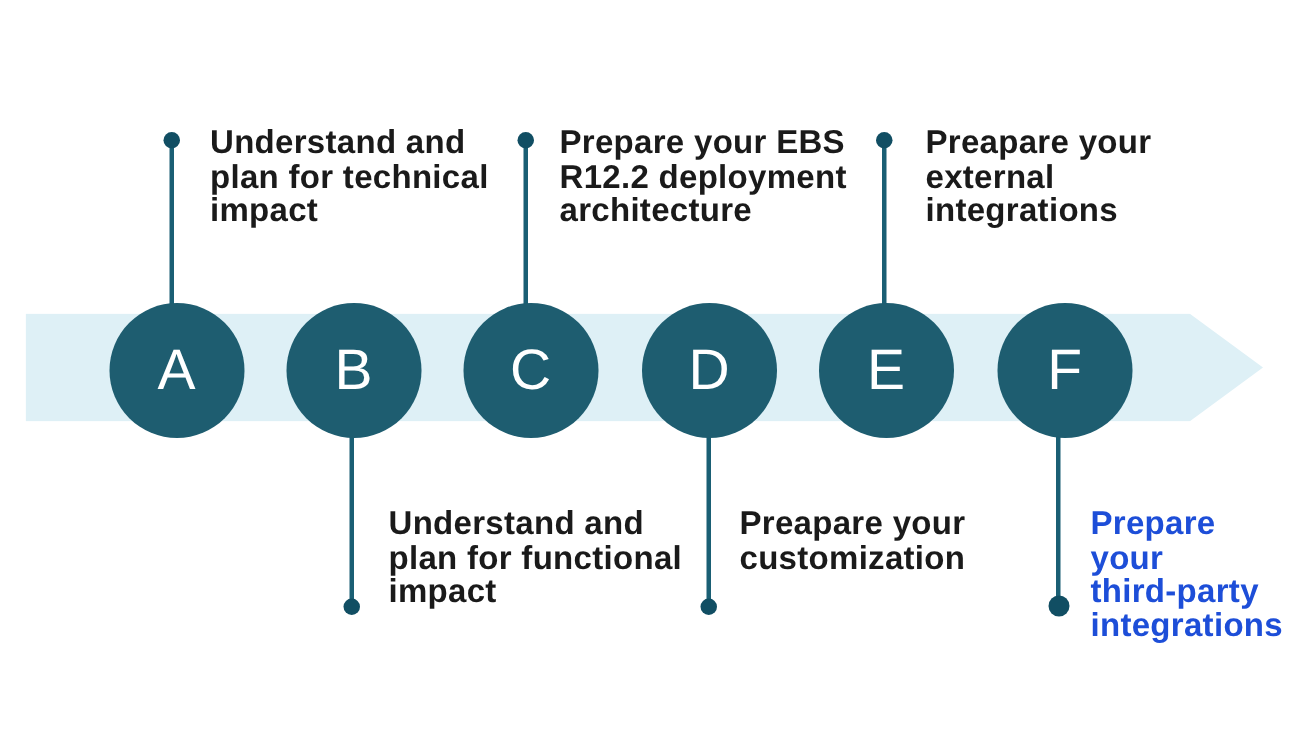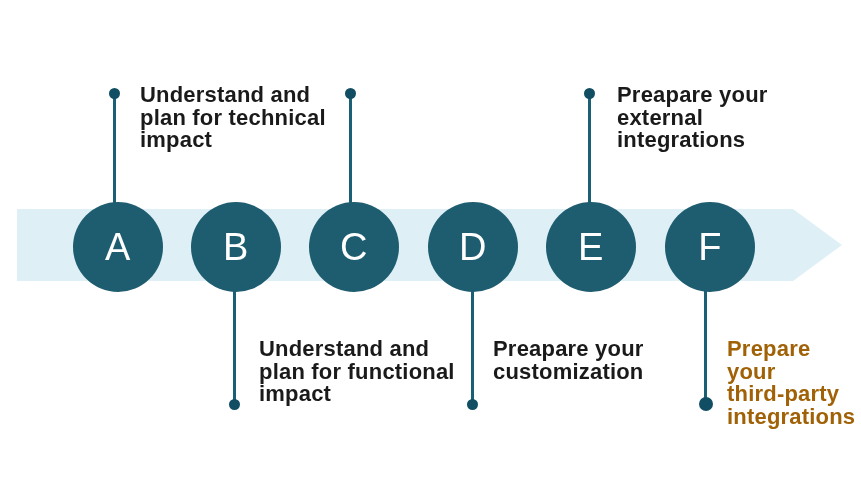--- a/index.html
+++ b/index.html
@@ -93,22 +93,25 @@
   <div class="circle" style="left: 665px; background: rgb(30, 93, 112);">
       <span>F</span>
     </div>
 
   <div class="label" style="left: 140px; top: 84px; color: rgb(26, 26, 26);">Understand and
 plan for technical
 impact</div>
   <div class="label" style="left: 259px; top: 338px; color: rgb(26, 26, 26);">Understand and
 plan for functional
 impact</div>
+  <div class="label" style="left: 373px; top: 84px; color: rgb(26, 26, 26);">Prepare your EBS
+R12.2 deployment
+architecture</div>
   <div class="label" style="left: 493px; top: 338px; color: rgb(26, 26, 26);">Preapare your
 customization</div>
   <div class="label" style="left: 617px; top: 84px; color: rgb(26, 26, 26);">Preapare your
 external
 integrations</div>
-  <div class="label" style="left: 727px; top: 338px; color: #a16207;">Prepare your
+  <div class="label" style="left: 727px; top: 338px; color: #1d4ed8;">Prepare your
 third-party
 integrations</div>
 
 </div>
 
 </body></html>

